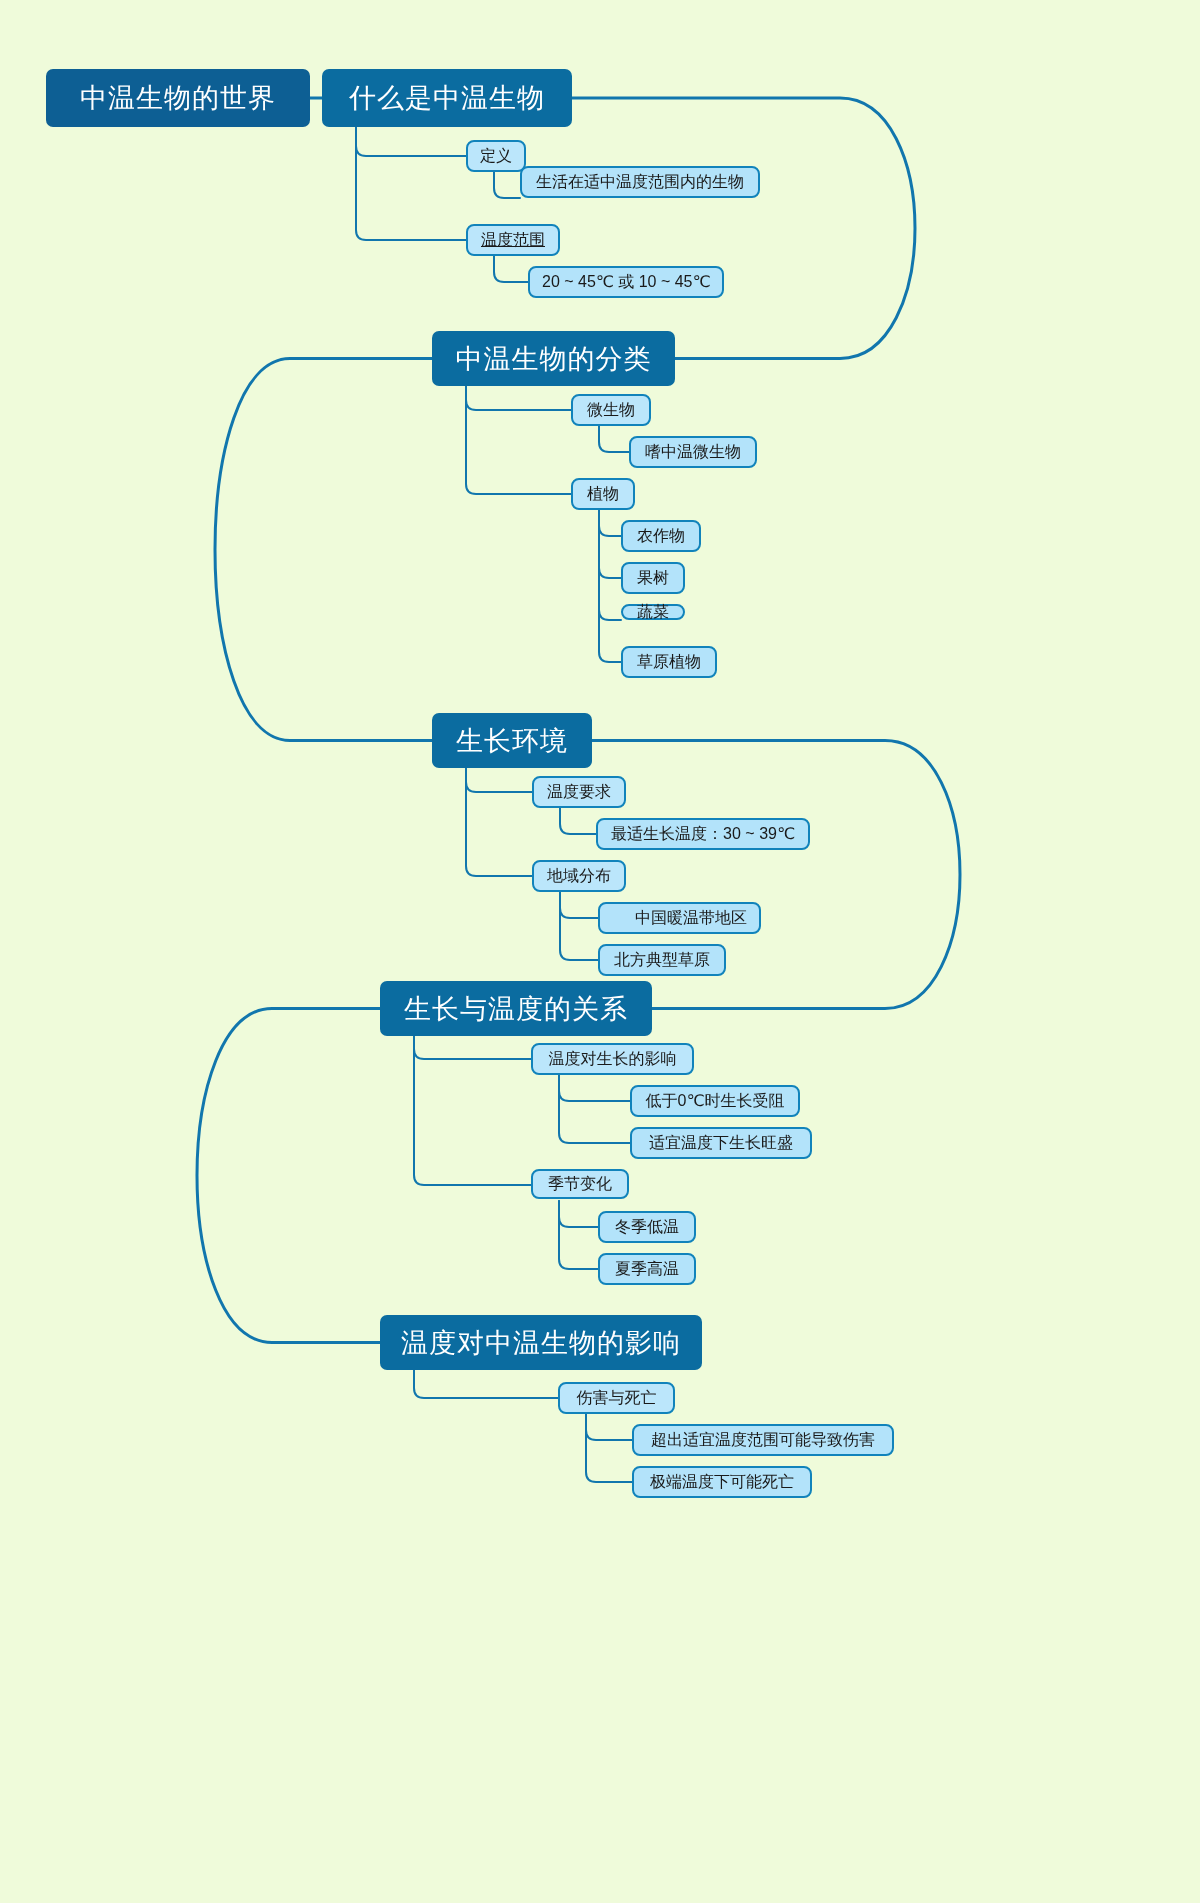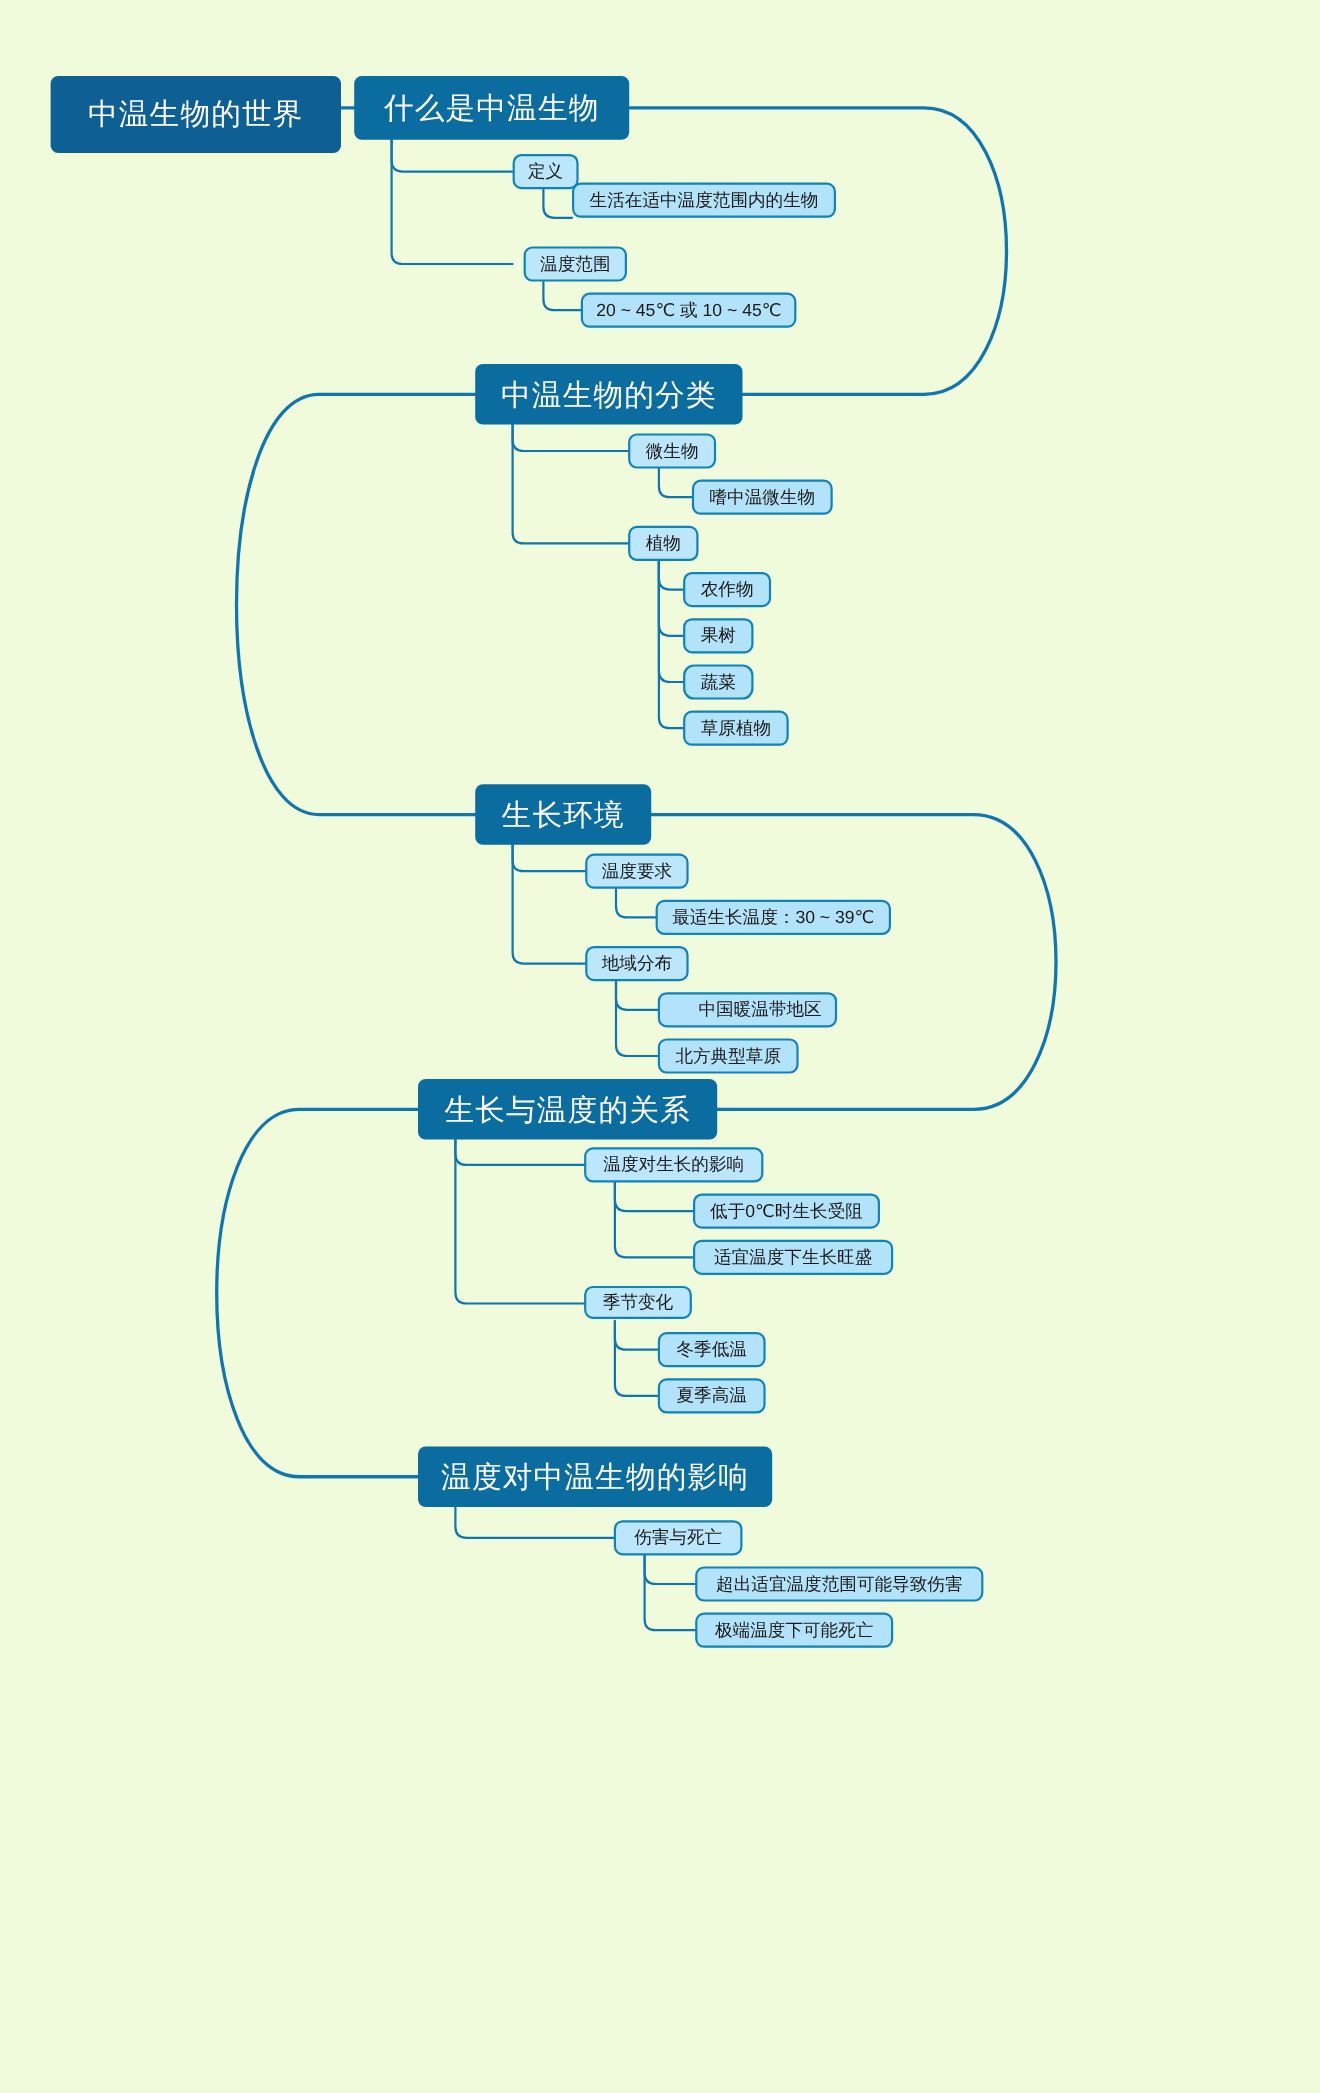--- a/index.html
+++ b/index.html
@@ -97,33 +97,33 @@
       <path d="M414 1036 L414 1175 Q414 1185 424 1185 L531 1185" fill="none" stroke="#1176ad" stroke-width="2" stroke-linecap="round"></path>
       <path d="M559 1075 L559 1091 Q559 1101 569 1101 L630 1101" fill="none" stroke="#1176ad" stroke-width="2" stroke-linecap="round"></path>
       <path d="M559 1075 L559 1133 Q559 1143 569 1143 L630 1143" fill="none" stroke="#1176ad" stroke-width="2" stroke-linecap="round"></path>
       <path d="M559 1201 L559 1217 Q559 1227 569 1227 L598 1227" fill="none" stroke="#1176ad" stroke-width="2" stroke-linecap="round"></path>
       <path d="M559 1201 L559 1259 Q559 1269 569 1269 L598 1269" fill="none" stroke="#1176ad" stroke-width="2" stroke-linecap="round"></path>
       <path d="M414 1370 L414 1388 Q414 1398 424 1398 L558 1398" fill="none" stroke="#1176ad" stroke-width="2" stroke-linecap="round"></path>
       <path d="M586 1414 L586 1430 Q586 1440 596 1440 L632 1440" fill="none" stroke="#1176ad" stroke-width="2" stroke-linecap="round"></path>
       <path d="M586 1414 L586 1472 Q586 1482 596 1482 L632 1482" fill="none" stroke="#1176ad" stroke-width="2" stroke-linecap="round"></path>
     </svg>
   <div id="nodes-layer">
-      <div class="node node-main node-root" style="left: 46px; top: 69px; min-width: 264px; height: 70px;">
+      <div class="node node-main node-root" style="left: 46px; top: 69px; min-width: 264px; height: 58px;">
         <span>中温生物的世界</span>
       </div>
       <div class="node node-main" style="left: 322px; top: 69px; min-width: 250px; height: 58px;">
         <span>什么是中温生物</span>
       </div>
       <div class="node node-sub" style="left: 466px; top: 140px; min-width: 60px; height: 32px;">
         <span>定义</span>
       </div>
       <div class="node node-leaf" style="left: 520px; top: 166px; min-width: 240px; height: 32px;">
         <span>生活在适中温度范围内的生物</span>
       </div>
-      <div class="node node-sub" style="left: 476px; top: 224px; min-width: 94px; height: 32px;">
+      <div class="node node-sub" style="left: 466px; top: 224px; min-width: 94px; height: 32px; text-decoration: underline;">
         <span>温度范围</span>
       </div>
       <div class="node node-leaf" style="left: 528px; top: 266px; min-width: 195px; height: 32px;">
         <span>20 ~ 45℃ 或 10 ~ 45℃</span>
       </div>
       <div class="node node-main" style="left: 432px; top: 331px; min-width: 243px; height: 55px;">
         <span>中温生物的分类</span>
       </div>
       <div class="node node-sub" style="left: 571px; top: 394px; min-width: 80px; height: 32px;">
         <span>微生物</span>
@@ -133,21 +133,21 @@
       </div>
       <div class="node node-sub" style="left: 571px; top: 478px; min-width: 64px; height: 32px;">
         <span>植物</span>
       </div>
       <div class="node node-leaf" style="left: 621px; top: 520px; min-width: 80px; height: 32px;">
         <span>农作物</span>
       </div>
       <div class="node node-leaf" style="left: 621px; top: 562px; min-width: 64px; height: 32px;">
         <span>果树</span>
       </div>
-      <div class="node node-leaf" style="left: 621px; top: 604px; min-width: 64px; height: 32px; border-radius: 10px;">
+      <div class="node node-leaf" style="left: 621px; top: 604px; min-width: 64px; height: 16px; border-radius: 10px;">
         <span>蔬菜</span>
       </div>
       <div class="node node-leaf" style="left: 621px; top: 646px; min-width: 96px; height: 32px;">
         <span>草原植物</span>
       </div>
       <div class="node node-main" style="left: 432px; top: 713px; min-width: 160px; height: 55px;">
         <span>生长环境</span>
       </div>
       <div class="node node-sub" style="left: 532px; top: 776px; min-width: 94px; height: 32px;">
         <span>温度要求</span>

